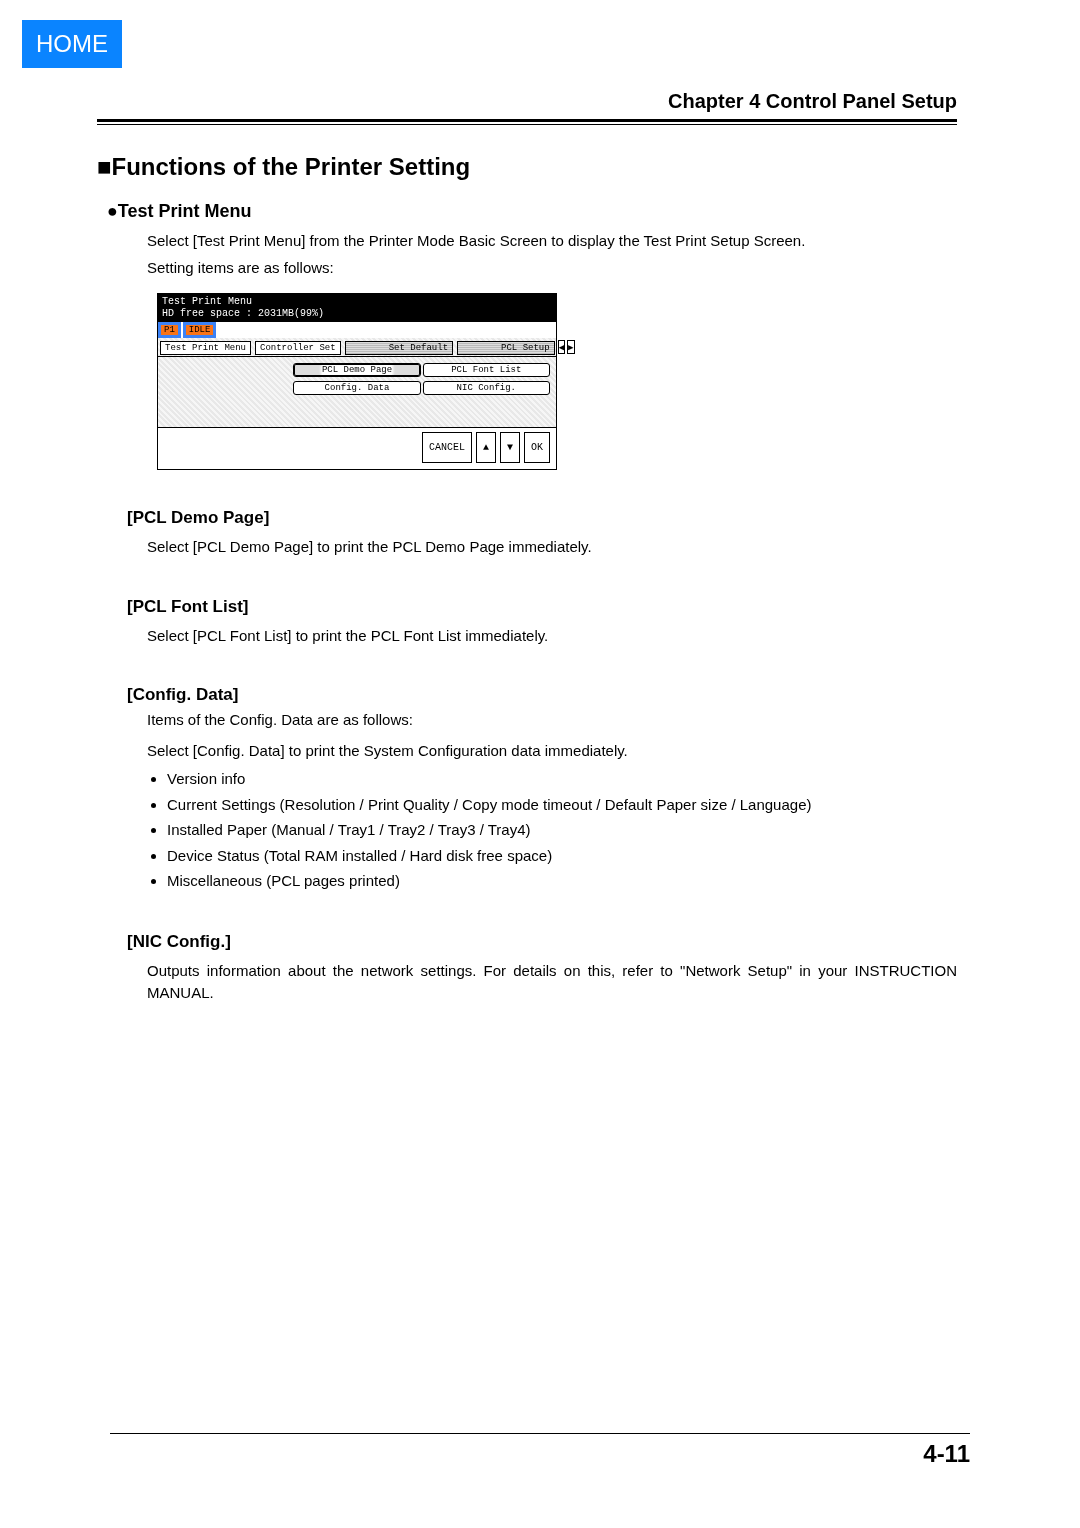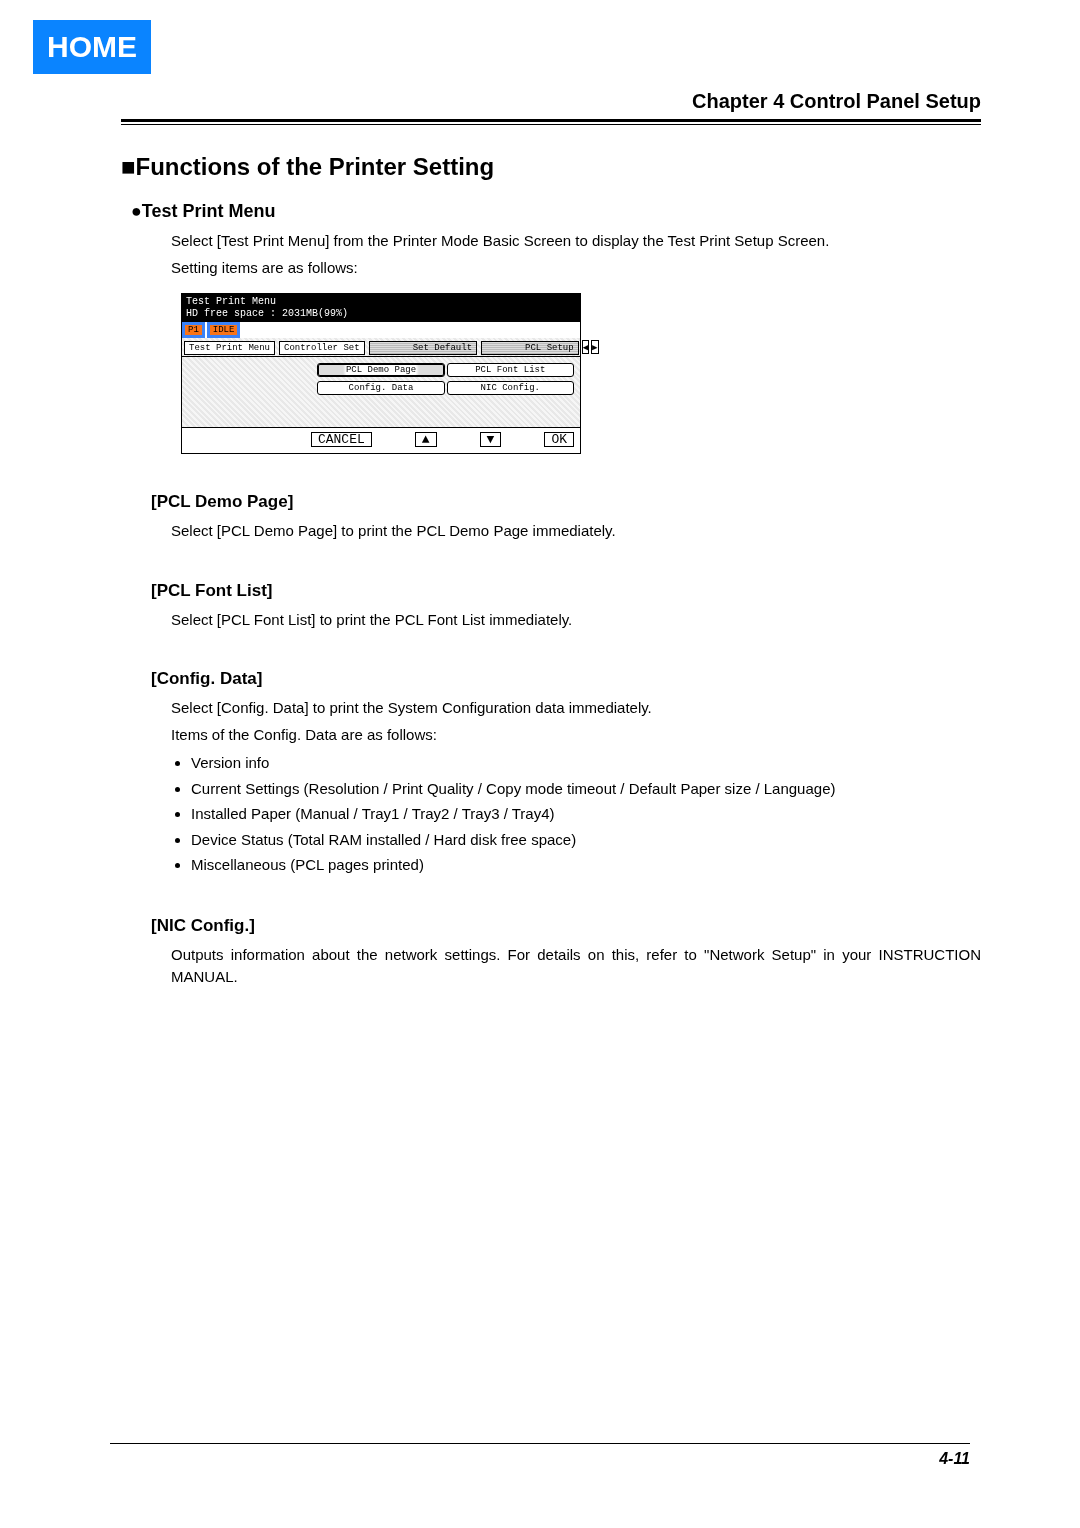--- a/index.html
+++ b/index.html
@@ -1,18 +1,18 @@
 <!DOCTYPE html>
 <html><head>
 <meta charset="utf-8">
 <style>
   * { box-sizing: border-box; margin: 0; padding: 0; }
   html, body { width: 1080px; height: 1528px; background: #fff; font-family: Arial, Helvetica, sans-serif; color: #000; }
-  .home-btn { position: absolute; left: 33px; top: 20px; background: #0a84ff; color: #fff; font-weight: bold; font-size: 30px; padding: 10px 14px; border: none; }
-  .page { position: absolute; left: 121px; top: 90px; width: 860px; }
+  .home-btn { position: absolute; left: 22px; top: 20px; background: #0a84ff; color: #fff; font-weight: normal; font-size: 24px; padding: 10px 14px; border: none; }
+  .page { position: absolute; left: 97px; top: 90px; width: 860px; }
   .chapter-line { text-align: right; font-weight: bold; font-size: 20px; margin-bottom: 6px; }
   .double-rule { border-top: 3px solid #000; border-bottom: 1px solid #000; height: 6px; margin-bottom: 28px; }
   .h-main { font-size: 24px; font-weight: bold; }
   .h-sub { font-size: 18px; font-weight: bold; margin-top: 20px; margin-left: 10px; }
   .body-text { font-size: 15px; margin-top: 8px; margin-left: 50px; line-height: 1.5; }
   .h-item { font-size: 17px; font-weight: bold; margin-top: 38px; margin-left: 30px; }
   ul.body-list { font-size: 15px; margin-top: 4px; margin-left: 70px; line-height: 1.7; list-style-type: disc; }
   .justify { text-align: justify; }
 
   
@@ -22,25 +22,25 @@
   .lcd .status-box { border: 3px solid #3b82f6; padding: 0 3px; background: #f97316; color:#000; font-size:9px; margin-right:2px; }
   .lcd .tabs { display: flex; align-items: center; border-bottom: 1px solid #000; background: repeating-linear-gradient(45deg,#e8e8e8 0 2px,#f6f6f6 2px 4px); }
   .lcd .tab { border: 1px solid #000; padding: 1px 4px; margin: 2px 2px 0 2px; background: #fff; font-size:9px; white-space: nowrap; }
   .lcd .tab.dim { background: repeating-linear-gradient(0deg,#bbb 0 1px,#ddd 1px 2px); padding-left: 43px; }
   .lcd .nav-arr { width: 14px; height: 14px; border:1px solid #000; display:flex; align-items:center; justify-content:center; font-size:9px; background:#fff; margin:2px 1px; }
   .lcd .body { display:flex; padding:6px; gap:2px; background: repeating-linear-gradient(45deg,#e8e8e8 0 2px,#f6f6f6 2px 4px); min-height:70px; }
   .lcd .col { flex:1; display:flex; flex-direction:column; gap:4px; }
   .lcd .soft { border:1px solid #000; border-radius:3px; padding:1px 4px; background:#fff; text-align:center; font-size:9px; white-space:nowrap;font-family:Liberation Mono, monospace; }
   .lcd .soft.sel { background: radial-gradient(circle,#fff 55%,#ddd 60%); box-shadow: inset 0 0 0 1px #000; }
   .lcd .footer { display:flex; gap:4px; padding:4px 6px 6px 6px; justify-content:flex-end; align-items:center; border-top:1px solid #000; }
-  .lcd .fbtn { border:1px solid #000; background:#fff; padding:0 6px; font-size:13px; height:15px; display:flex; align-items:center;margin-left:39px; }
+  .lcd .fbtn { border:1px solid #000; background:#fff; padding:0 6px; font-size:10px; height:31px; display:flex; align-items:center; }
 
   .page-bottom { position:absolute; left:110px; width:860px; bottom:60px; }
   .bottom-rule { border-top:1px solid #000; height:1px; }
-  .page-num { text-align:right; font-weight:bold; font-size:16px; margin-top:6px;font-style:italic; }
+  .page-num { text-align:right; font-weight:bold; font-size:24px; margin-top:6px; }
 </style>
 </head>
 <body>
 
 <button class="home-btn">HOME</button>
 
 <div class="page">
   <div class="chapter-line">Chapter 4 Control Panel Setup</div>
   <div class="double-rule"></div>
 
@@ -86,22 +86,22 @@
     </div>
   </div>
 
   <div class="h-item">[PCL Demo Page]</div>
   <div class="body-text">Select [PCL Demo Page] to print the PCL Demo Page immediately.</div>
 
   <div class="h-item">[PCL Font List]</div>
   <div class="body-text">Select [PCL Font List] to print the PCL Font List immediately.</div>
 
   <div class="h-item">[Config. Data]</div>
+  <div class="body-text" style="margin-top:4px;">Items of the Config. Data are as follows:</div>
   <div class="body-text">Select [Config. Data] to print the System Configuration data immediately.</div>
-  <div class="body-text" style="margin-top:4px;">Items of the Config. Data are as follows:</div>
   <ul class="body-list">
     <li>Version info</li>
     <li>Current Settings (Resolution / Print Quality / Copy mode timeout / Default Paper size / Language)</li>
     <li>Installed Paper (Manual / Tray1 / Tray2 / Tray3 / Tray4)</li>
     <li>Device Status (Total RAM installed / Hard disk free space)</li>
     <li>Miscellaneous (PCL pages printed)</li>
   </ul>
 
   <div class="h-item">[NIC Config.]</div>
   <div class="body-text justify">Outputs information about the network settings. For details on this, refer to "Network Setup" in your INSTRUCTION MANUAL.</div>

